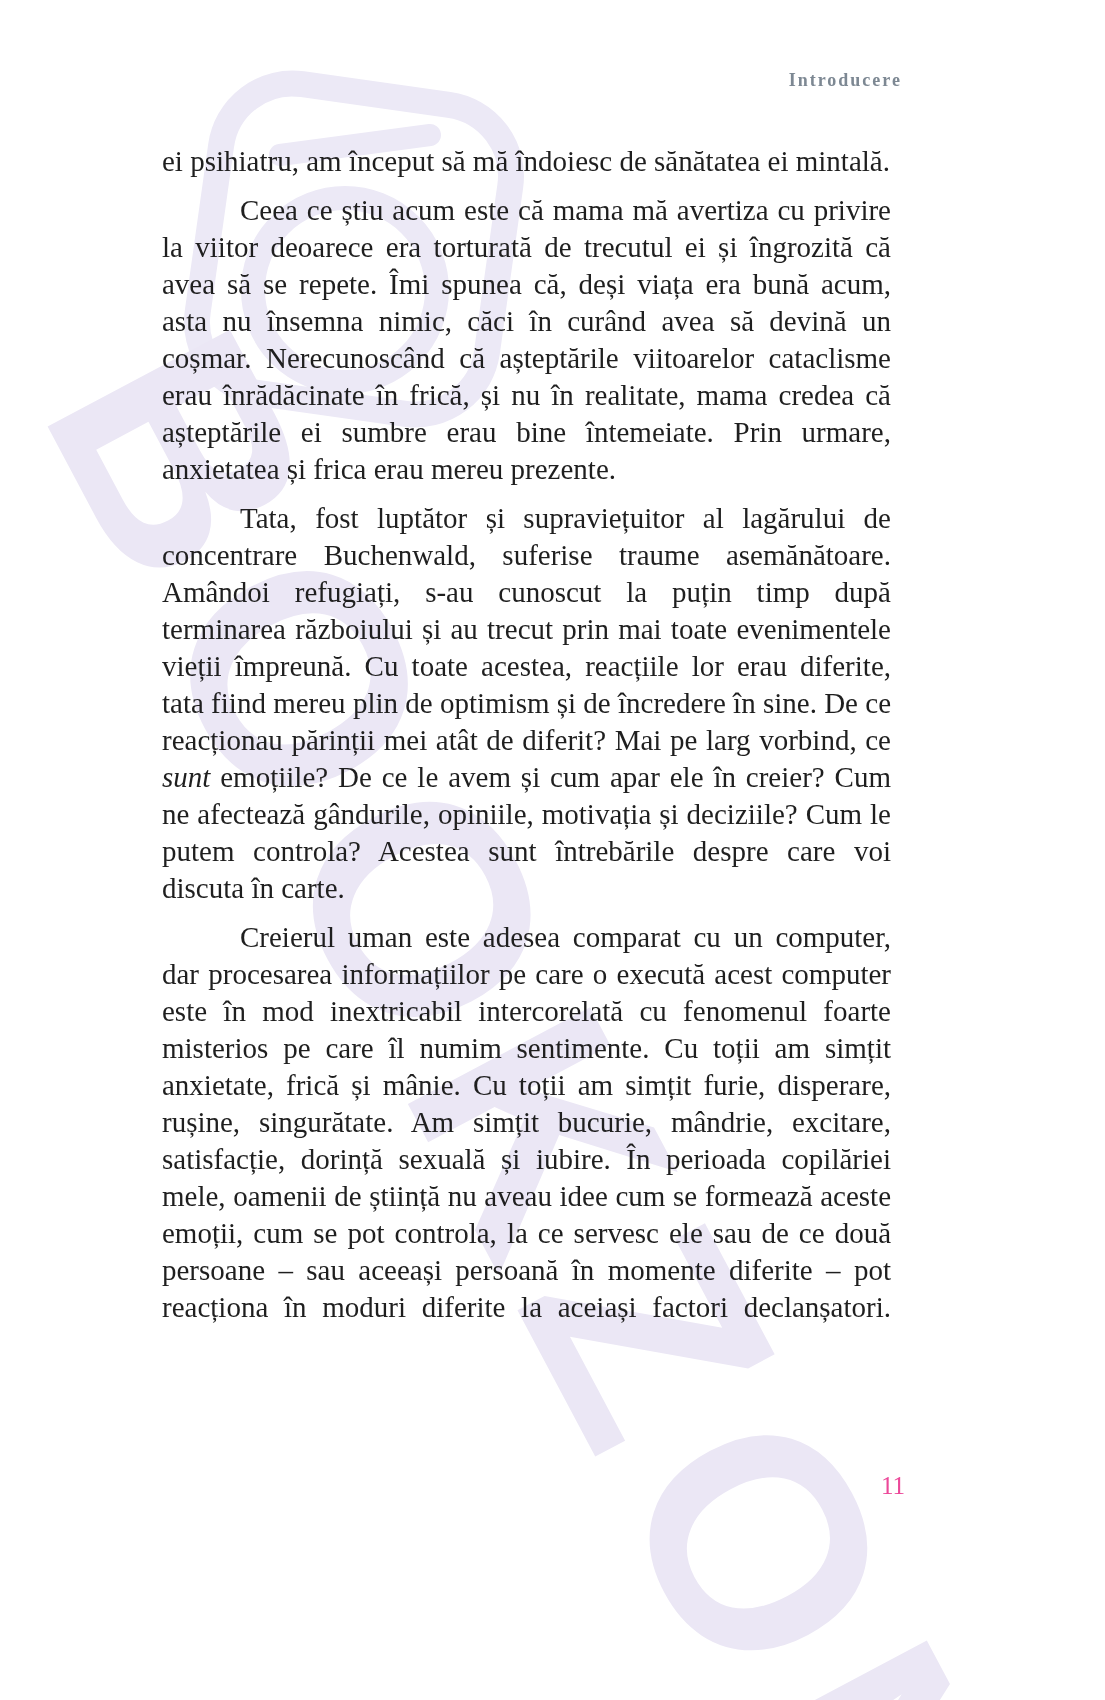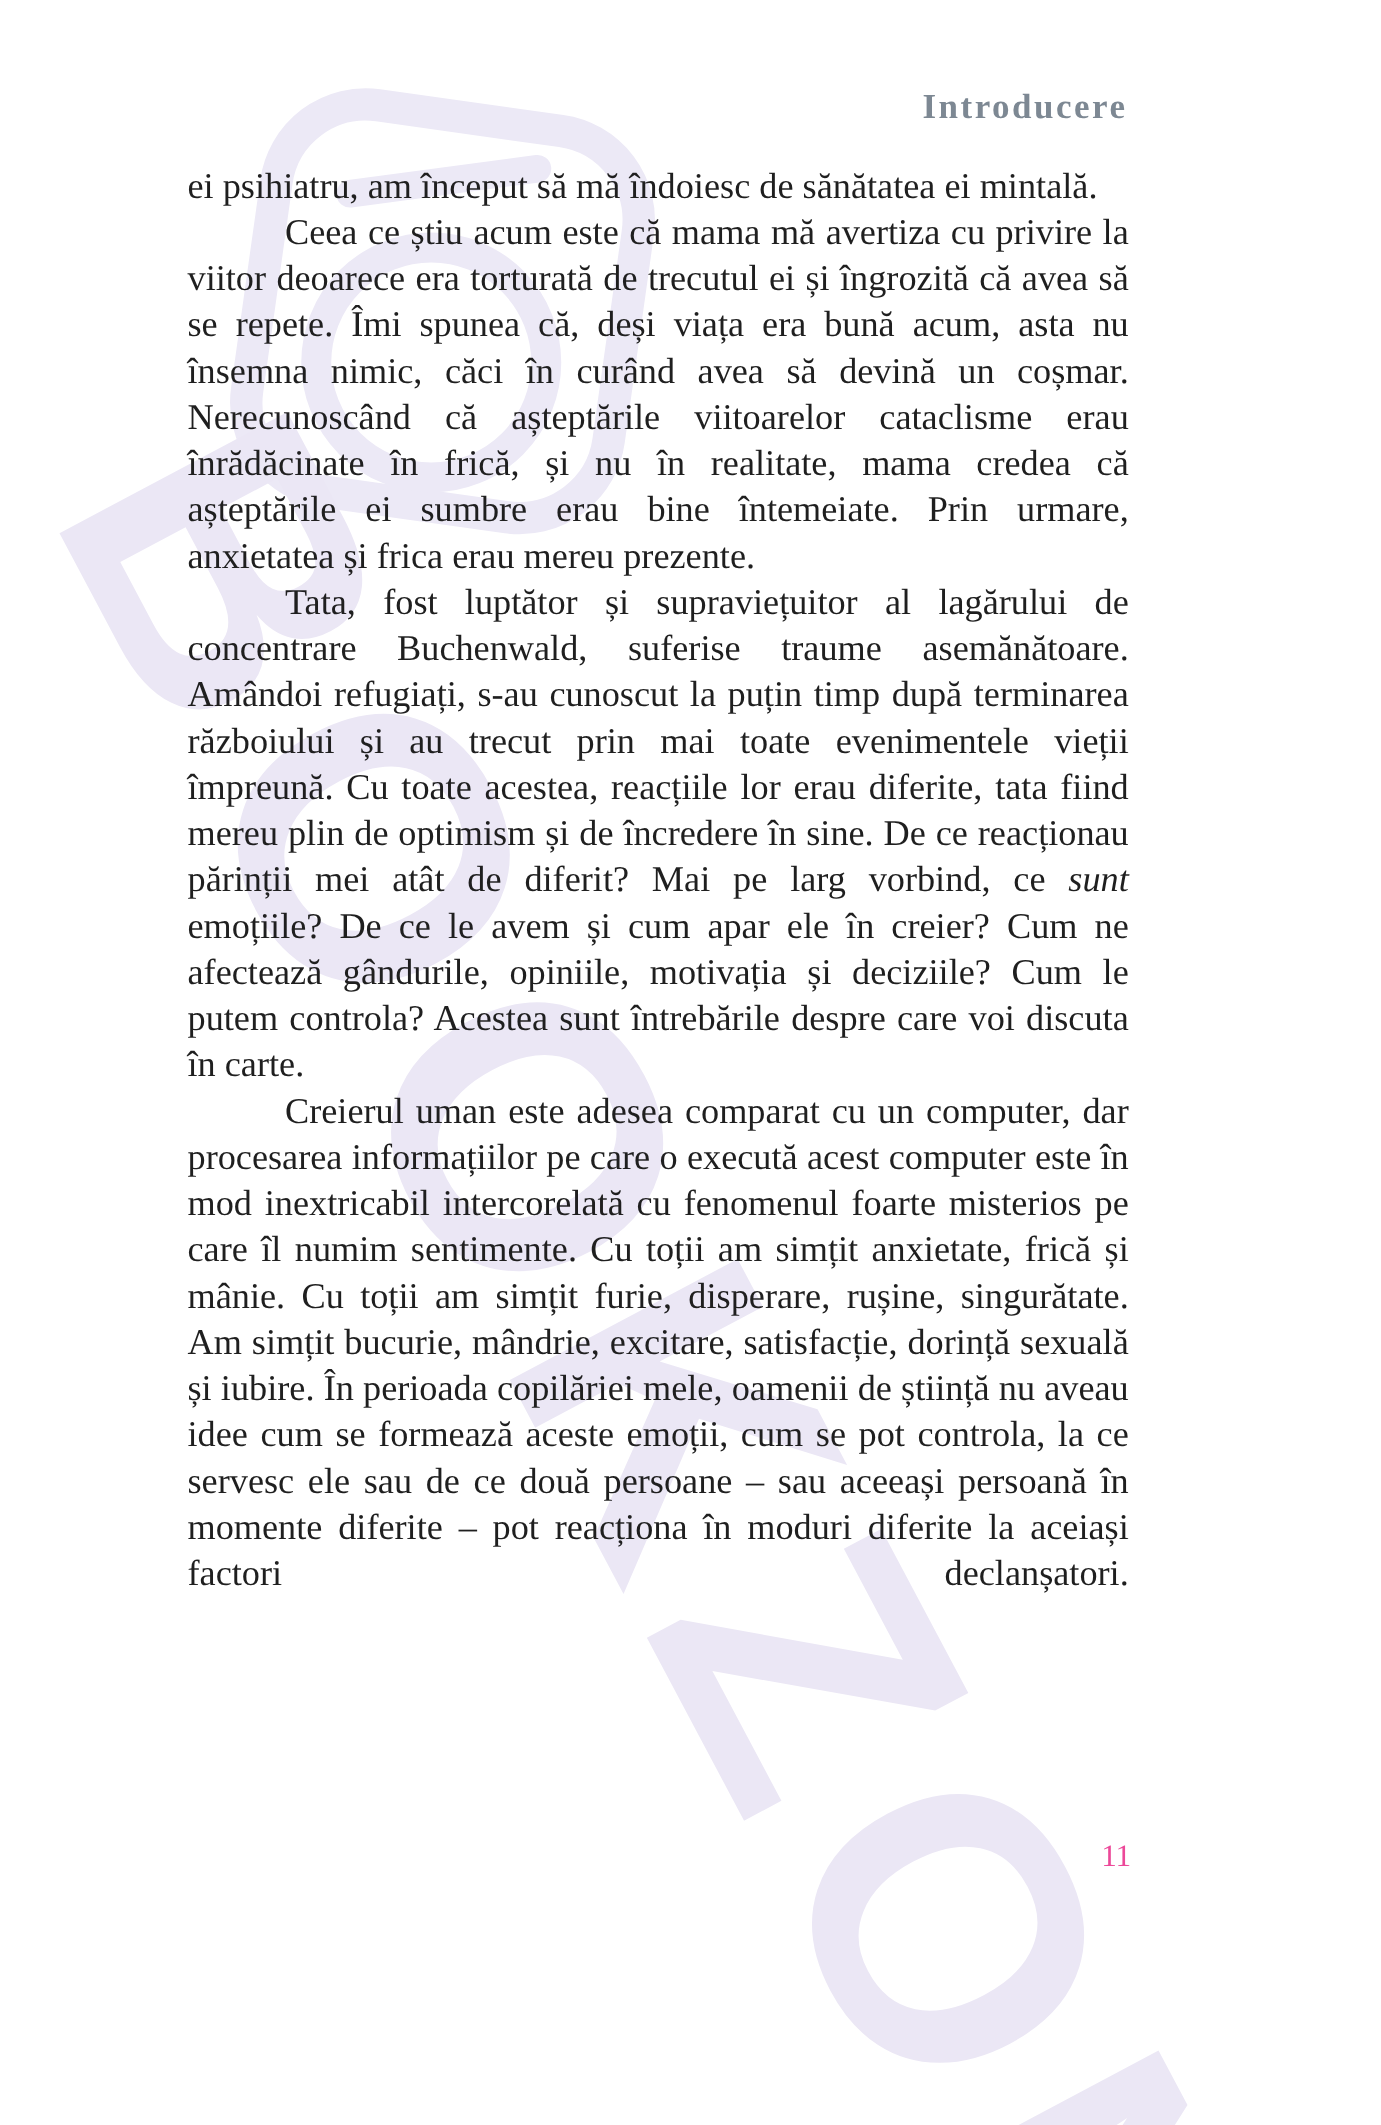--- a/index.html
+++ b/index.html
@@ -47,39 +47,39 @@
       user-select: none;
     }
 
     
     .running-head {
       position: absolute;
       top: 70px;
       right: 203px;
       z-index: 1;
       font-weight: bold;
-      font-size: 28px;
+      font-size: 18px;
       letter-spacing: 2px;
       color: #7d8893;
       text-align: center;
     }
 
     
     .body-text {
       position: absolute;
       top: 131px;
       left: 150px;
       width: 753px;
       z-index: 1;
       font-size: 29px;
       line-height: 37px;
       text-align: justify;
     }
     .body-text p {
-      margin: 0;
+      margin: 12px;
       text-indent: 78px;
     }
     .body-text p.no-indent {
       text-indent: 0;
     }
     .body-text p.force-justify {
       text-align-last: justify;
     }
     .body-text em {
     }

